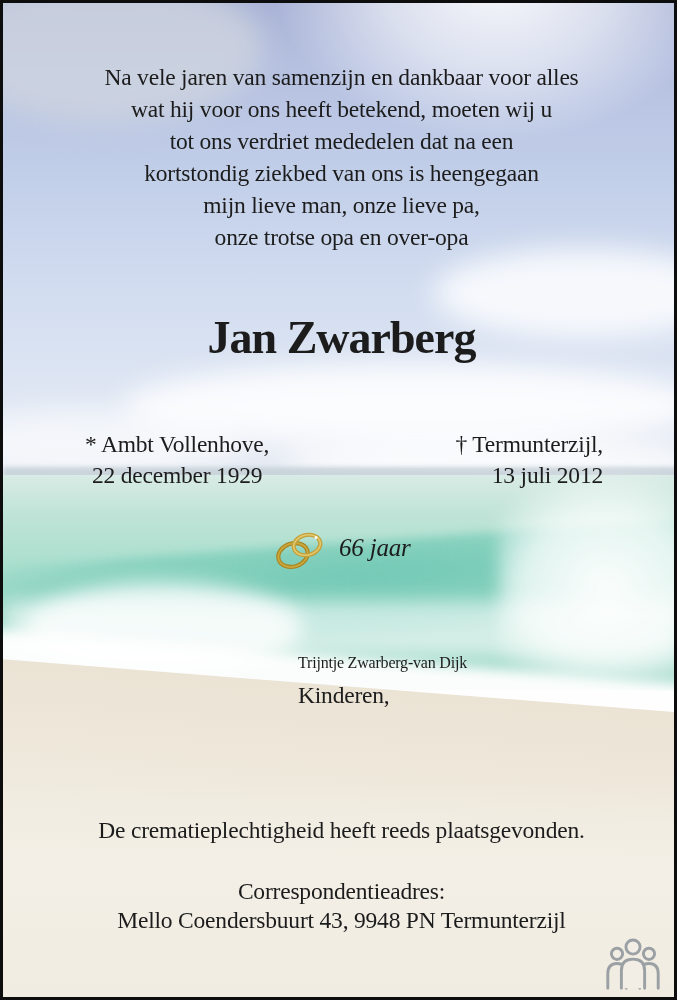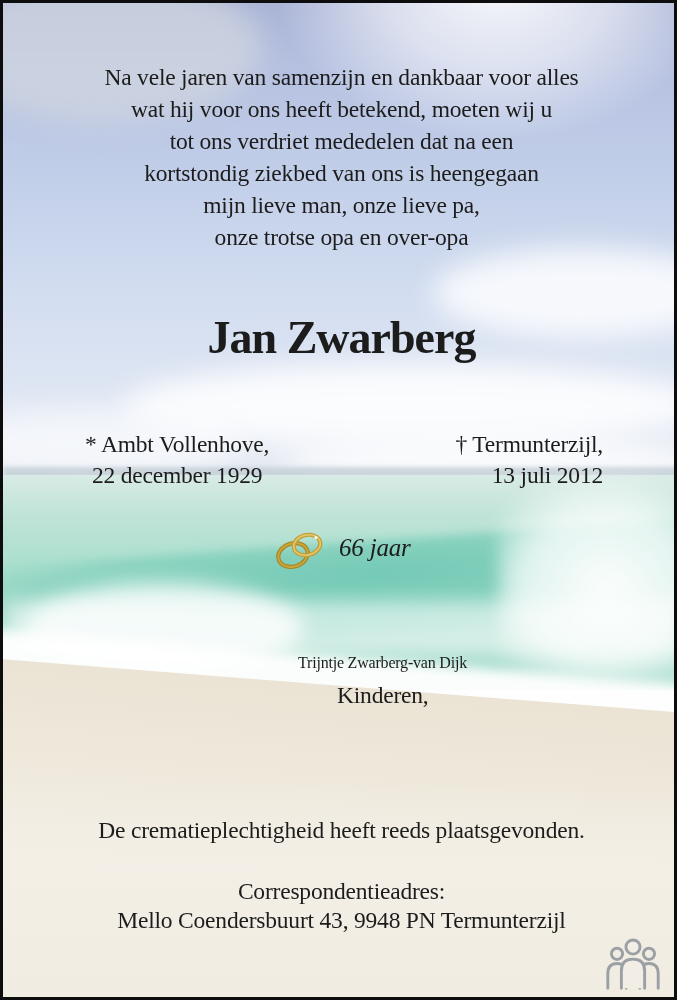--- a/index.html
+++ b/index.html
@@ -84,21 +84,21 @@
     left:0;top:308px;width:677px;margin:0;
     text-align:center;font-size:46px;font-weight:600;letter-spacing:-1px;
   }
   .dates-row{left:0;top:426px;width:677px;font-size:23.5px;line-height:31px;}
   .birth-block{position:absolute;left:82px;top:0;text-align:center;}
   .death-block{position:absolute;left:400px;top:0;width:200px;text-align:right;}
   .marriage-row{left:270px;top:525px;height:48px;display:flex;align-items:flex-start;}
   .rings{width:56px;height:46px;}
   .marriage-years{font-style:italic;font-size:25px;margin-left:10px;padding-top:6px;}
   .spouse-name{left:295px;top:617px;font-size:16px;margin-top:34px;}
-  .family-block{left:295px;top:677px;font-size:23.5px;line-height:30px;text-align:right;margin-left:39px;}
+  .family-block{left:295px;top:677px;font-size:23.5px;line-height:30px;text-align:right;}
   .ceremony-note{left:0;top:814px;width:677px;text-align:center;font-size:23.5px;}
   .correspondence{left:0;top:874px;width:677px;text-align:center;font-size:23.5px;line-height:29px;}
   .publisher-logo{position:absolute;z-index:6;right:10px;bottom:6px;width:62px;height:54px;}
 </style>
 </head>
 <body>
 
 <div class="card">
 
   <div class="layer sky"></div>

